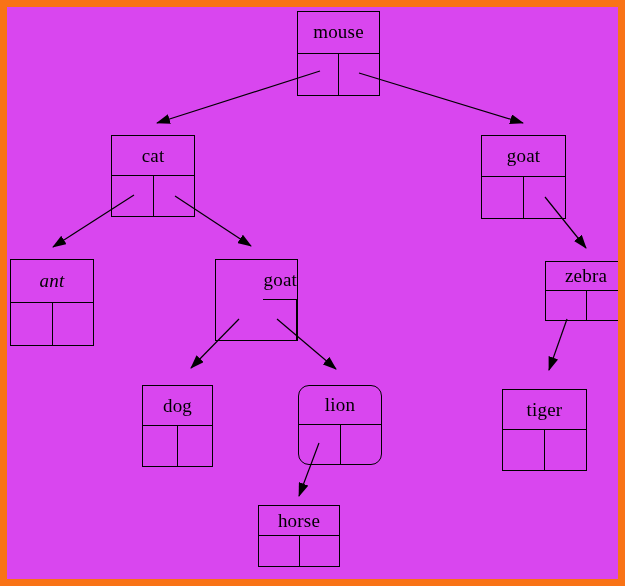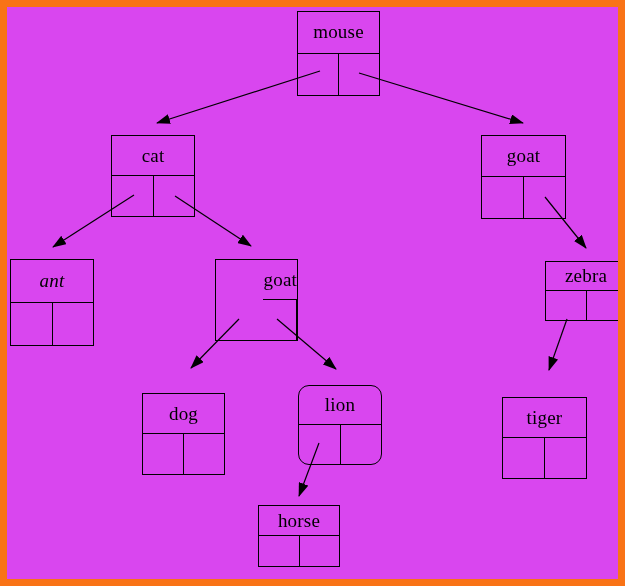--- a/index.html
+++ b/index.html
@@ -105,35 +105,35 @@
           <div class="cell"></div>
         </div>
       </div>
       <div class="node" style="left: 538px; top: 254px; width: 82px; height: 60px;">
         <div class="node-label">zebra</div>
         <div class="node-cells">
           <div class="cell"></div>
           <div class="cell"></div>
         </div>
       </div>
-      <div class="node" style="left: 135px; top: 378px; width: 83px; height: 82px; margin-top: 8px;">
+      <div class="node" style="left: 135px; top: 378px; width: 71px; height: 82px;">
         <div class="node-label">dog</div>
         <div class="node-cells">
           <div class="cell"></div>
           <div class="cell"></div>
         </div>
       </div>
       <div class="node" style="left: 291px; top: 378px; width: 84px; height: 80px; border-radius: 11px;">
         <div class="node-label">lion</div>
         <div class="node-cells">
           <div class="cell"></div>
           <div class="cell"></div>
         </div>
       </div>
-      <div class="node" style="left: 495px; top: 390px; width: 85px; height: 82px;">
+      <div class="node" style="left: 495px; top: 382px; width: 85px; height: 82px;">
         <div class="node-label">tiger</div>
         <div class="node-cells">
           <div class="cell"></div>
           <div class="cell"></div>
         </div>
       </div>
       <div class="node" style="left: 251px; top: 498px; width: 82px; height: 62px;">
         <div class="node-label">horse</div>
         <div class="node-cells">
           <div class="cell"></div>

